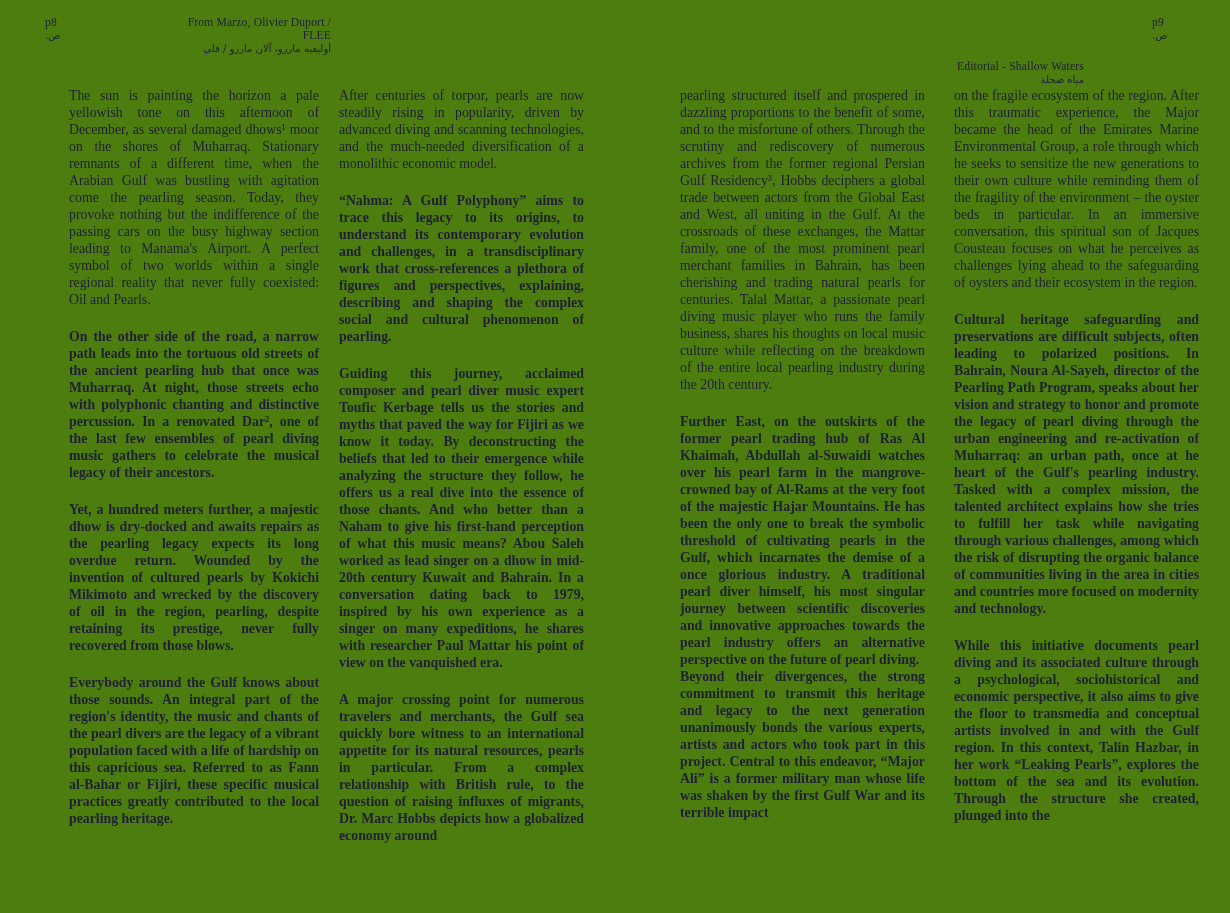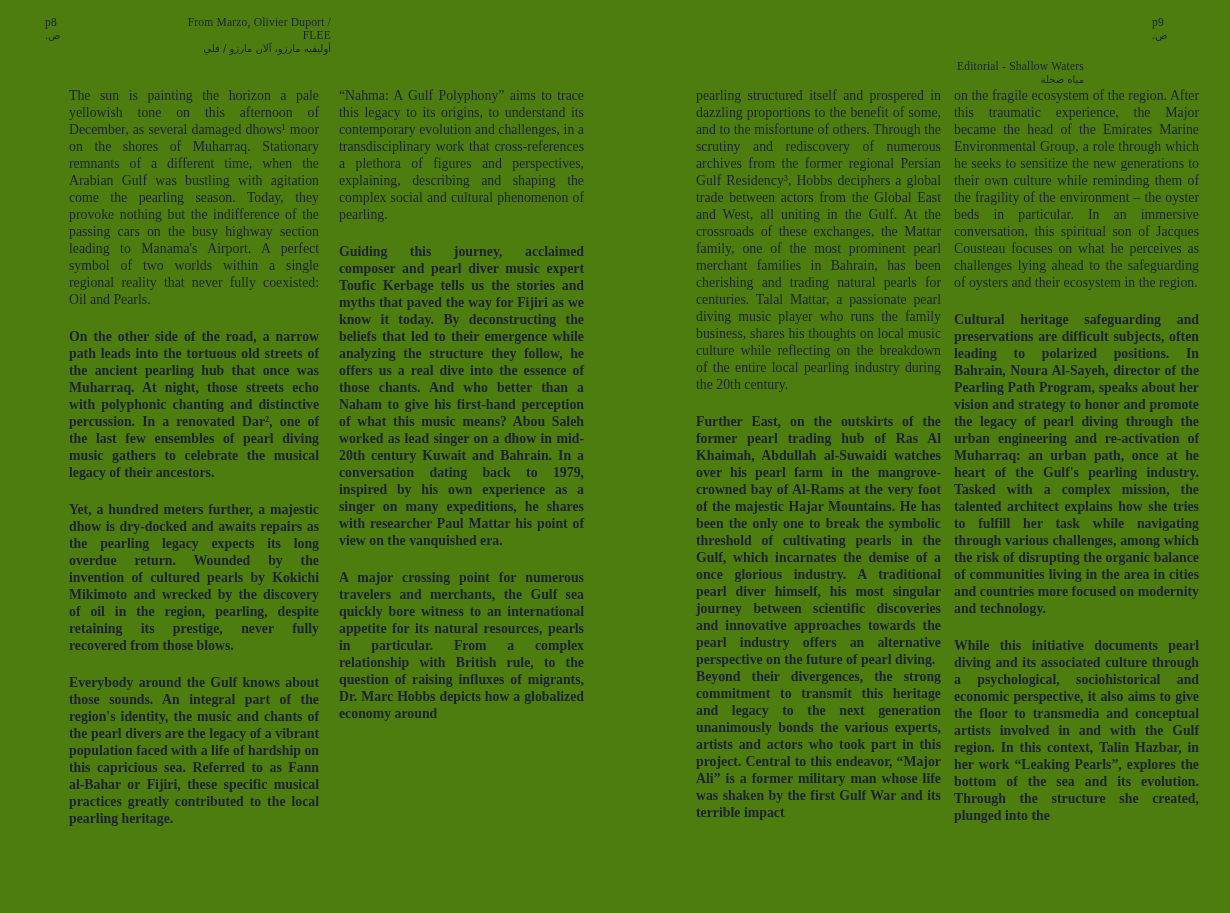--- a/index.html
+++ b/index.html
@@ -38,21 +38,21 @@
     position: absolute;
     top: 87px;
     text-align: justify;
     font-size: 13.8px;
     line-height: 17px;
     color: #1d2133;
     margin-left: 24px;
   }
   .col-1 { left: 45px;  width: 250px; }
   .col-2 { left: 315px; width: 245px; }
-  .col-3 { left: 672px; width: 245px; }
+  .col-3 { left: 656px; width: 245px; }
   .col-4 { left: 930px; width: 245px; }
   .col p { margin: 0; }
   .col p + p { margin-top: 20px; font-weight: bold; }
   .col p + p.flush { margin-top: 0; }
 </style>
 </head>
 <body>
 
 <div class="spread">
 
@@ -77,20 +77,21 @@
   </div>
 
   <div class="col col-1">
     <p>The sun is painting the horizon a pale yellowish tone on this afternoon of December, as several damaged dhows¹ moor on the shores of Muharraq. Stationary remnants of a different time, when the Arabian Gulf was bustling with agitation come the pearling season. Today, they provoke nothing but the indifference of the passing cars on the busy highway section leading to Manama's Airport. A perfect symbol of two worlds within a single regional reality that never fully coexisted: Oil and Pearls.</p>
     <p>On the other side of the road, a narrow path leads into the tortuous old streets of the ancient pearling hub that once was Muharraq. At night, those streets echo with polyphonic chanting and distinctive percussion. In a renovated Dar², one of the last few ensembles of pearl diving music gathers to celebrate the musical legacy of their ancestors.</p>
     <p>Yet, a hundred meters further, a majestic dhow is dry-docked and awaits repairs as the pearling legacy expects its long overdue return. Wounded by the invention of cultured pearls by Kokichi Mikimoto and wrecked by the discovery of oil in the region, pearling, despite retaining its prestige, never fully recovered from those blows.</p>
     <p>Everybody around the Gulf knows about those sounds. An integral part of the region's identity, the music and chants of the pearl divers are the legacy of a vibrant population faced with a life of hardship on this capricious sea. Referred to as Fann al-Bahar or Fijiri, these specific musical practices greatly contributed to the local pearling heritage.</p>
   </div>
 
   <div class="col col-2">
+    <p>After centuries of torpor, pearls are now steadily rising in popularity, driven by advanced diving and scanning technologies, and the much-needed diversification of a monolithic economic model.</p>
     <p>“Nahma: A Gulf Polyphony” aims to trace this legacy to its origins, to understand its contemporary evolution and challenges, in a transdisciplinary work that cross-references a plethora of figures and perspectives, explaining, describing and shaping the complex social and cultural phenomenon of pearling.</p>
     <p>Guiding this journey, acclaimed composer and pearl diver music expert Toufic Kerbage tells us the stories and myths that paved the way for Fijiri as we know it today. By deconstructing the beliefs that led to their emergence while analyzing the structure they follow, he offers us a real dive into the essence of those chants. And who better than a Naham to give his first-hand perception of what this music means? Abou Saleh worked as lead singer on a dhow in mid-20th century Kuwait and Bahrain. In a conversation dating back to 1979, inspired by his own experience as a singer on many expeditions, he shares with researcher Paul Mattar his point of view on the vanquished era.</p>
     <p>A major crossing point for numerous travelers and merchants, the Gulf sea quickly bore witness to an international appetite for its natural resources, pearls in particular. From a complex relationship with British rule, to the question of raising influxes of migrants, Dr. Marc Hobbs depicts how a globalized economy around</p>
   </div>
 
   <div class="col col-3">
     <p>pearling structured itself and prospered in dazzling proportions to the benefit of some, and to the misfortune of others. Through the scrutiny and rediscovery of numerous archives from the former regional Persian Gulf Residency³, Hobbs deciphers a global trade between actors from the Global East and West, all uniting in the Gulf. At the crossroads of these exchanges, the Mattar family, one of the most prominent pearl merchant families in Bahrain, has been cherishing and trading natural pearls for centuries. Talal Mattar, a passionate pearl diving music player who runs the family business, shares his thoughts on local music culture while reflecting on the breakdown of the entire local pearling industry during the 20th century.</p>
     <p>Further East, on the outskirts of the former pearl trading hub of Ras Al Khaimah, Abdullah al-Suwaidi watches over his pearl farm in the mangrove-crowned bay of Al-Rams at the very foot of the majestic Hajar Mountains. He has been the only one to break the symbolic threshold of cultivating pearls in the Gulf, which incarnates the demise of a once glorious industry. A traditional pearl diver himself, his most singular journey between scientific discoveries and innovative approaches towards the pearl industry offers an alternative perspective on the future of pearl diving.</p>
     <p class="flush">Beyond their divergences, the strong commitment to transmit this heritage and legacy to the next generation unanimously bonds the various experts, artists and actors who took part in this project. Central to this endeavor, “Major Ali” is a former military man whose life was shaken by the first Gulf War and its terrible impact</p>
   </div>

